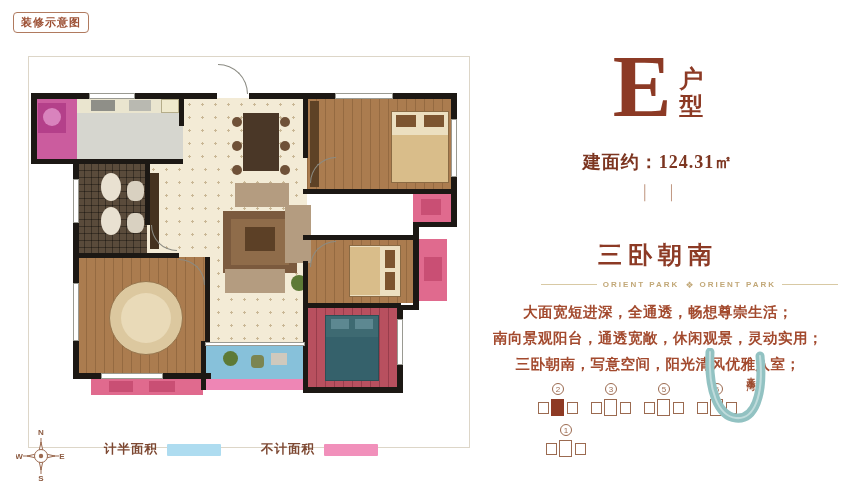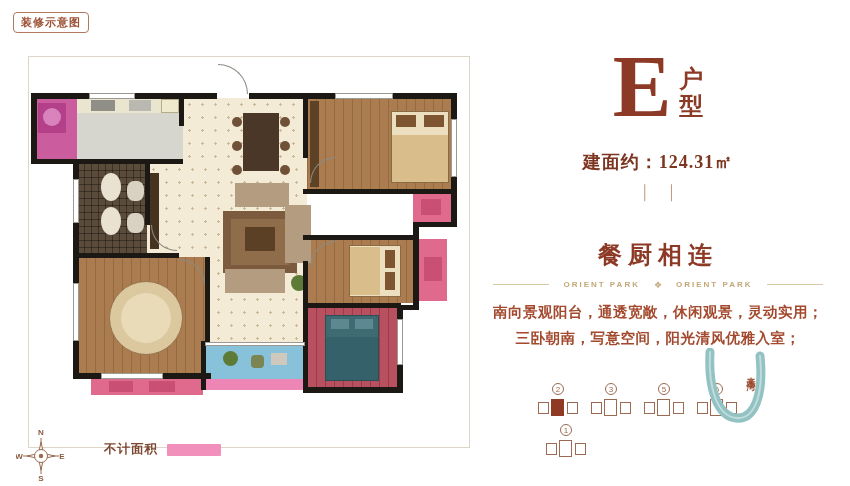--- a/index.html
+++ b/index.html
@@ -49,21 +49,21 @@
     display:flex; justify-content:center; align-items:center; gap:10px; margin-top:6px;
     font-size:20px; font-weight:bold; color:#7c3520; letter-spacing:3px;
     font-family:"Liberation Serif","DejaVu Serif",serif;
   }
   .layout-bar { color:#c29a85; font-weight:normal; font-size:17px; letter-spacing:0; }
   .section { margin-top:36px; }
   .section-title {
     text-align:center; font-size:24px; font-weight:bold; color:#8c3a25; letter-spacing:6px;
     font-family:"Liberation Serif","DejaVu Serif",serif;
   }
-  .divider { display:flex; align-items:center; justify-content:center; gap:14px; margin-top:9px; }
+  .divider { display:flex; align-items:center; justify-content:flex-end; gap:6px; margin-top:9px; }
   .divider .dline { height:1px; background:#d8c9a4; flex:0 0 56px; }
   .divider .dtext { color:#c2a878; font-size:8px; letter-spacing:2px; font-weight:bold; white-space:nowrap; }
   .divider .dorn { color:#c2a878; font-size:9px; }
   .lines { margin-top:13px; }
   .lines p {
     margin:0 0 7px; text-align:center; font-size:14.5px; font-weight:bold;
     color:#a34a2e; letter-spacing:0.5px; white-space:nowrap;
   }
   
   .site { position:absolute; left:536px; top:383px; width:210px; }
@@ -208,29 +208,30 @@
         <span>型</span>
       </span>
     </div>
     <div class="area-line">建面约：124.31㎡</div>
     <div class="layout-row">
       <span class="layout-bar">｜</span>
       <span class="layout-bar">｜</span>
     </div>
 
     <div class="section">
-      <div class="section-title">餐厨相连</div>
+      <div class="section-title">三卧朝南</div>
       <div class="divider">
         <span class="dline"></span>
         <span class="dtext">ORIENT PARK</span>
         <span class="dorn">❖</span>
         <span class="dtext">ORIENT PARK</span>
         <span class="dline"></span>
       </div>
       <div class="lines">
+        <p>大面宽短进深，全通透，畅想尊崇生活；</p>
         <p>南向景观阳台，通透宽敞，休闲观景，灵动实用；</p>
         <p>三卧朝南，写意空间，阳光清风优雅入室；</p>
       </div>
     </div>
   </div>
 
   <div class="site">
     <div class="site-row">
         <div class="bldg">
           <span class="bnum">2</span>
@@ -295,18 +296,22 @@
       <circle cx="25" cy="30" r="2.2" fill="#9b6a50"></circle>
       <text x="25" y="9" text-anchor="middle" font-size="8" font-weight="bold" fill="#8c5a40">N</text>
       <text x="46" y="33" text-anchor="middle" font-size="8" font-weight="bold" fill="#8c5a40">E</text>
       <text x="25" y="55" text-anchor="middle" font-size="8" font-weight="bold" fill="#8c5a40">S</text>
       <text x="3" y="33" text-anchor="middle" font-size="8" font-weight="bold" fill="#8c5a40">W</text>
     </svg>
   </div>
 
   <div class="legend">
     <div class="leg">
+      <span class="leg-label">计半面积</span>
+      <span class="leg-swatch" style="background: rgb(174, 220, 240);"></span>
+    </div>
+    <div class="leg">
       <span class="leg-label">不计面积</span>
       <span class="leg-swatch" style="background: rgb(241, 144, 187);"></span>
     </div>
   </div>
 
 </div>
 
 </body></html>

